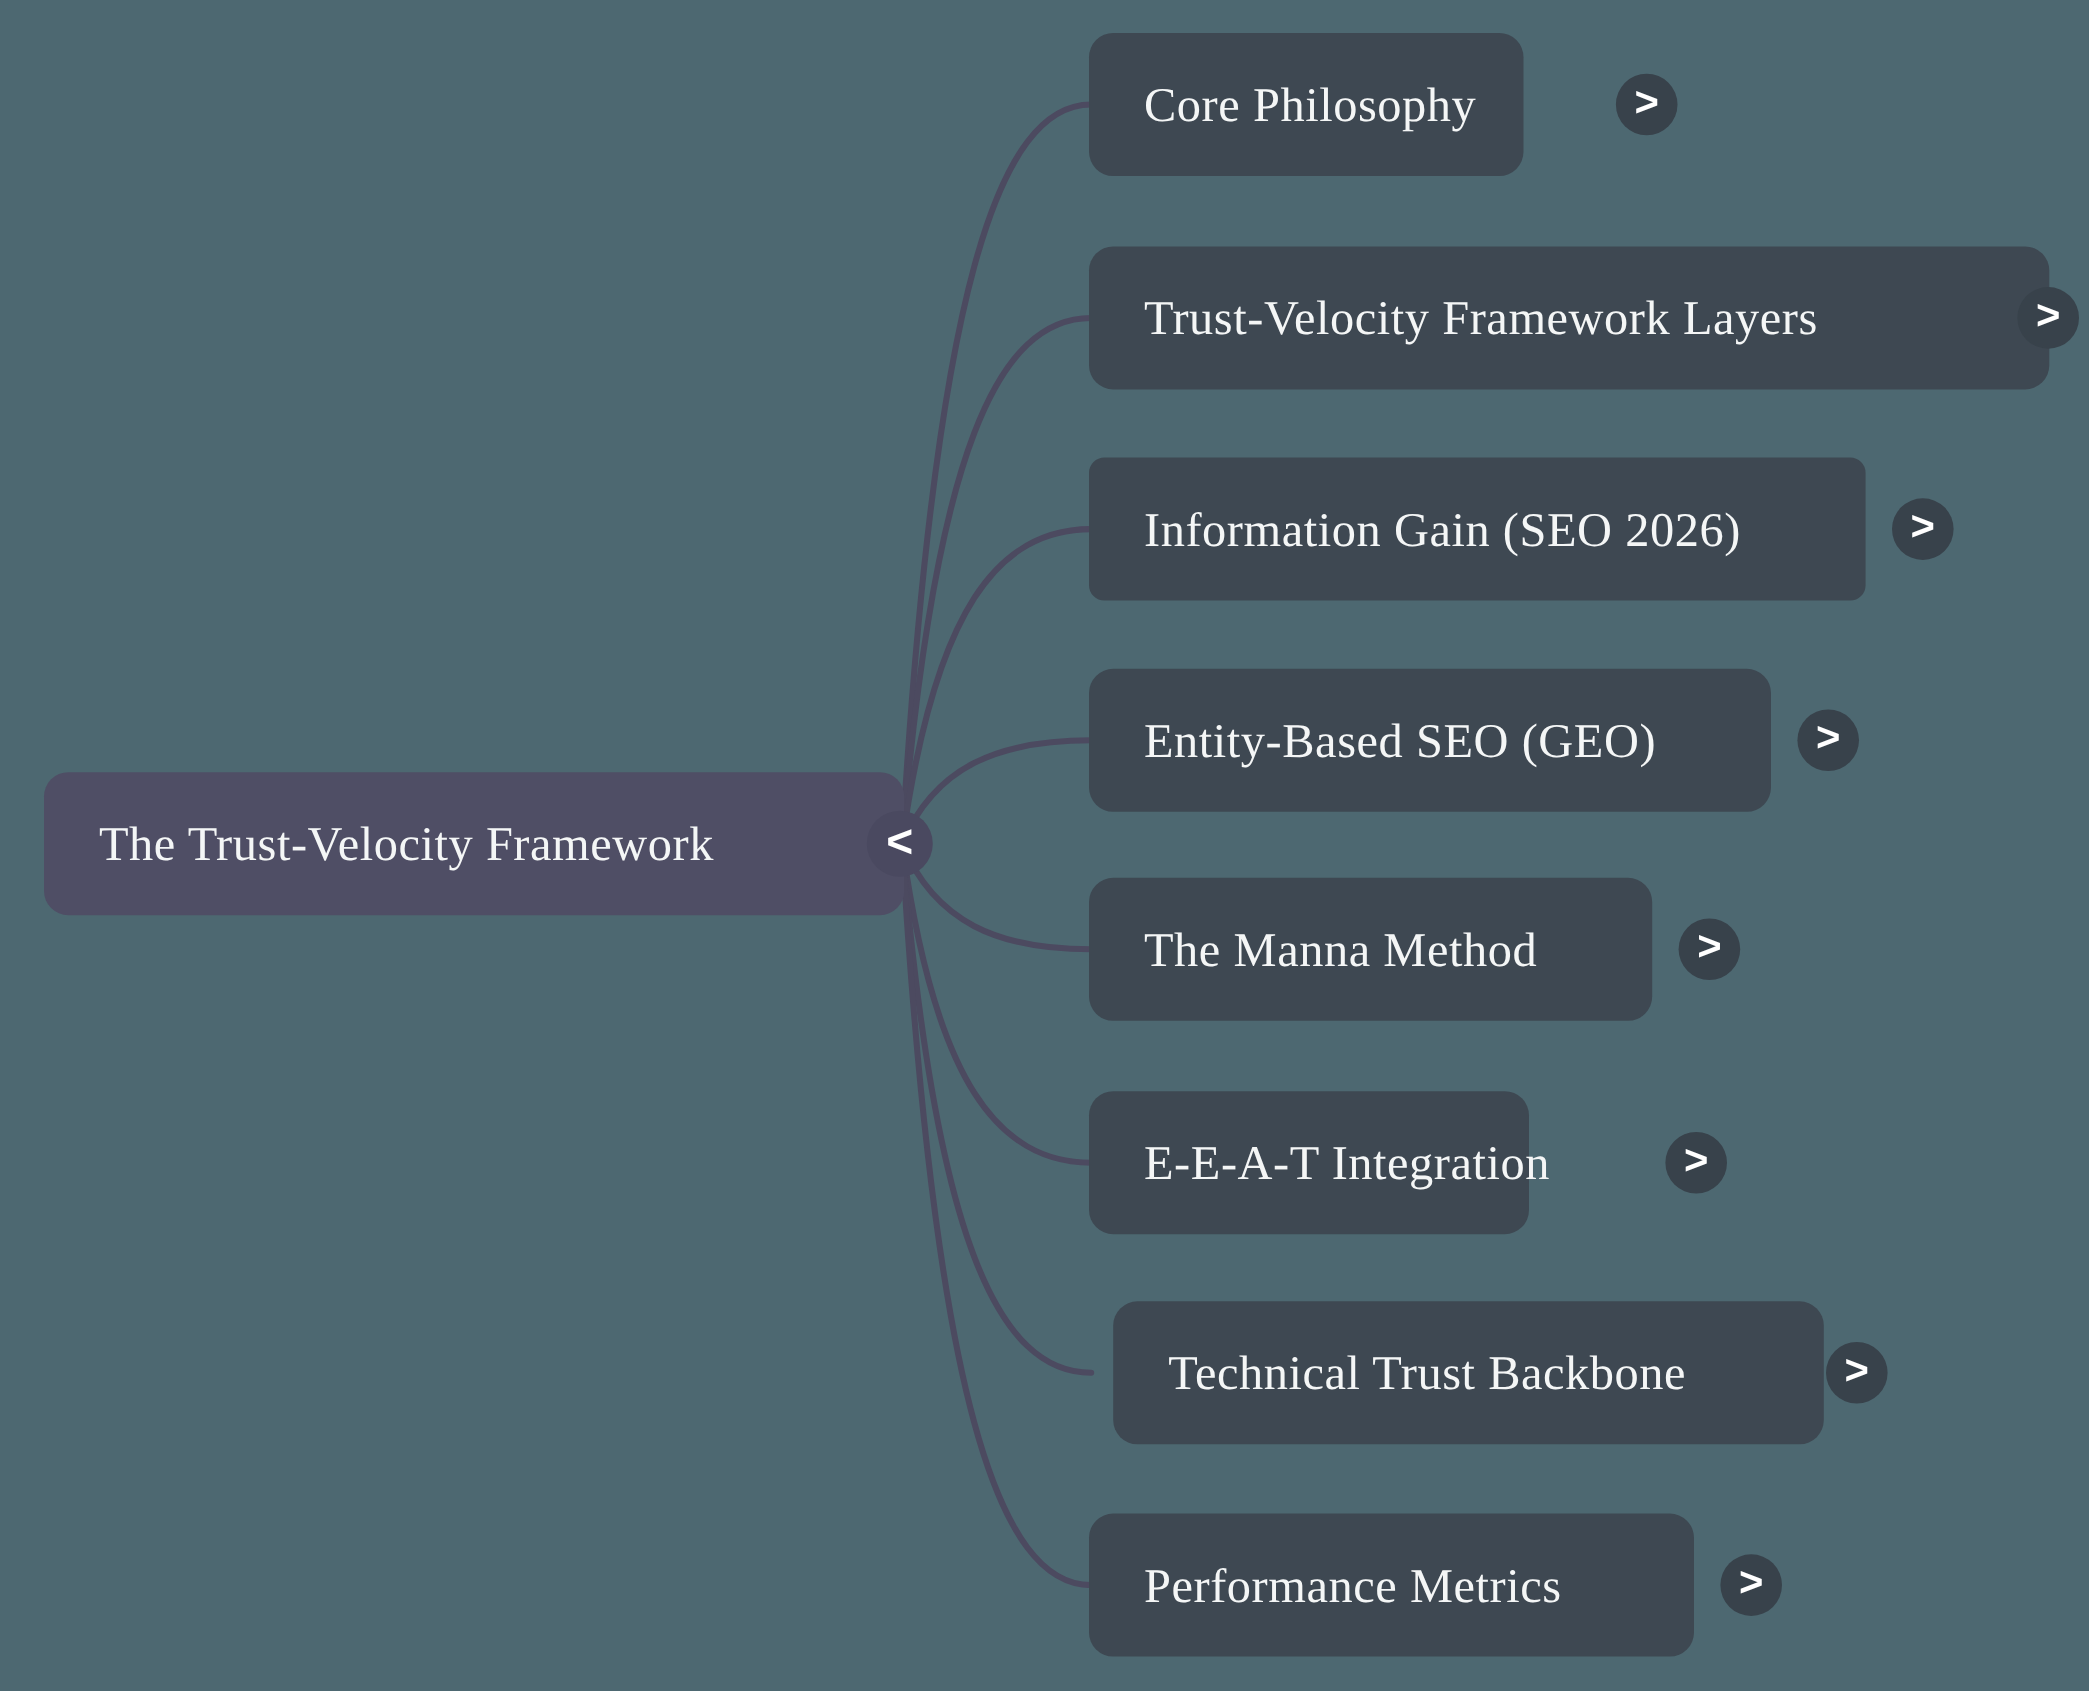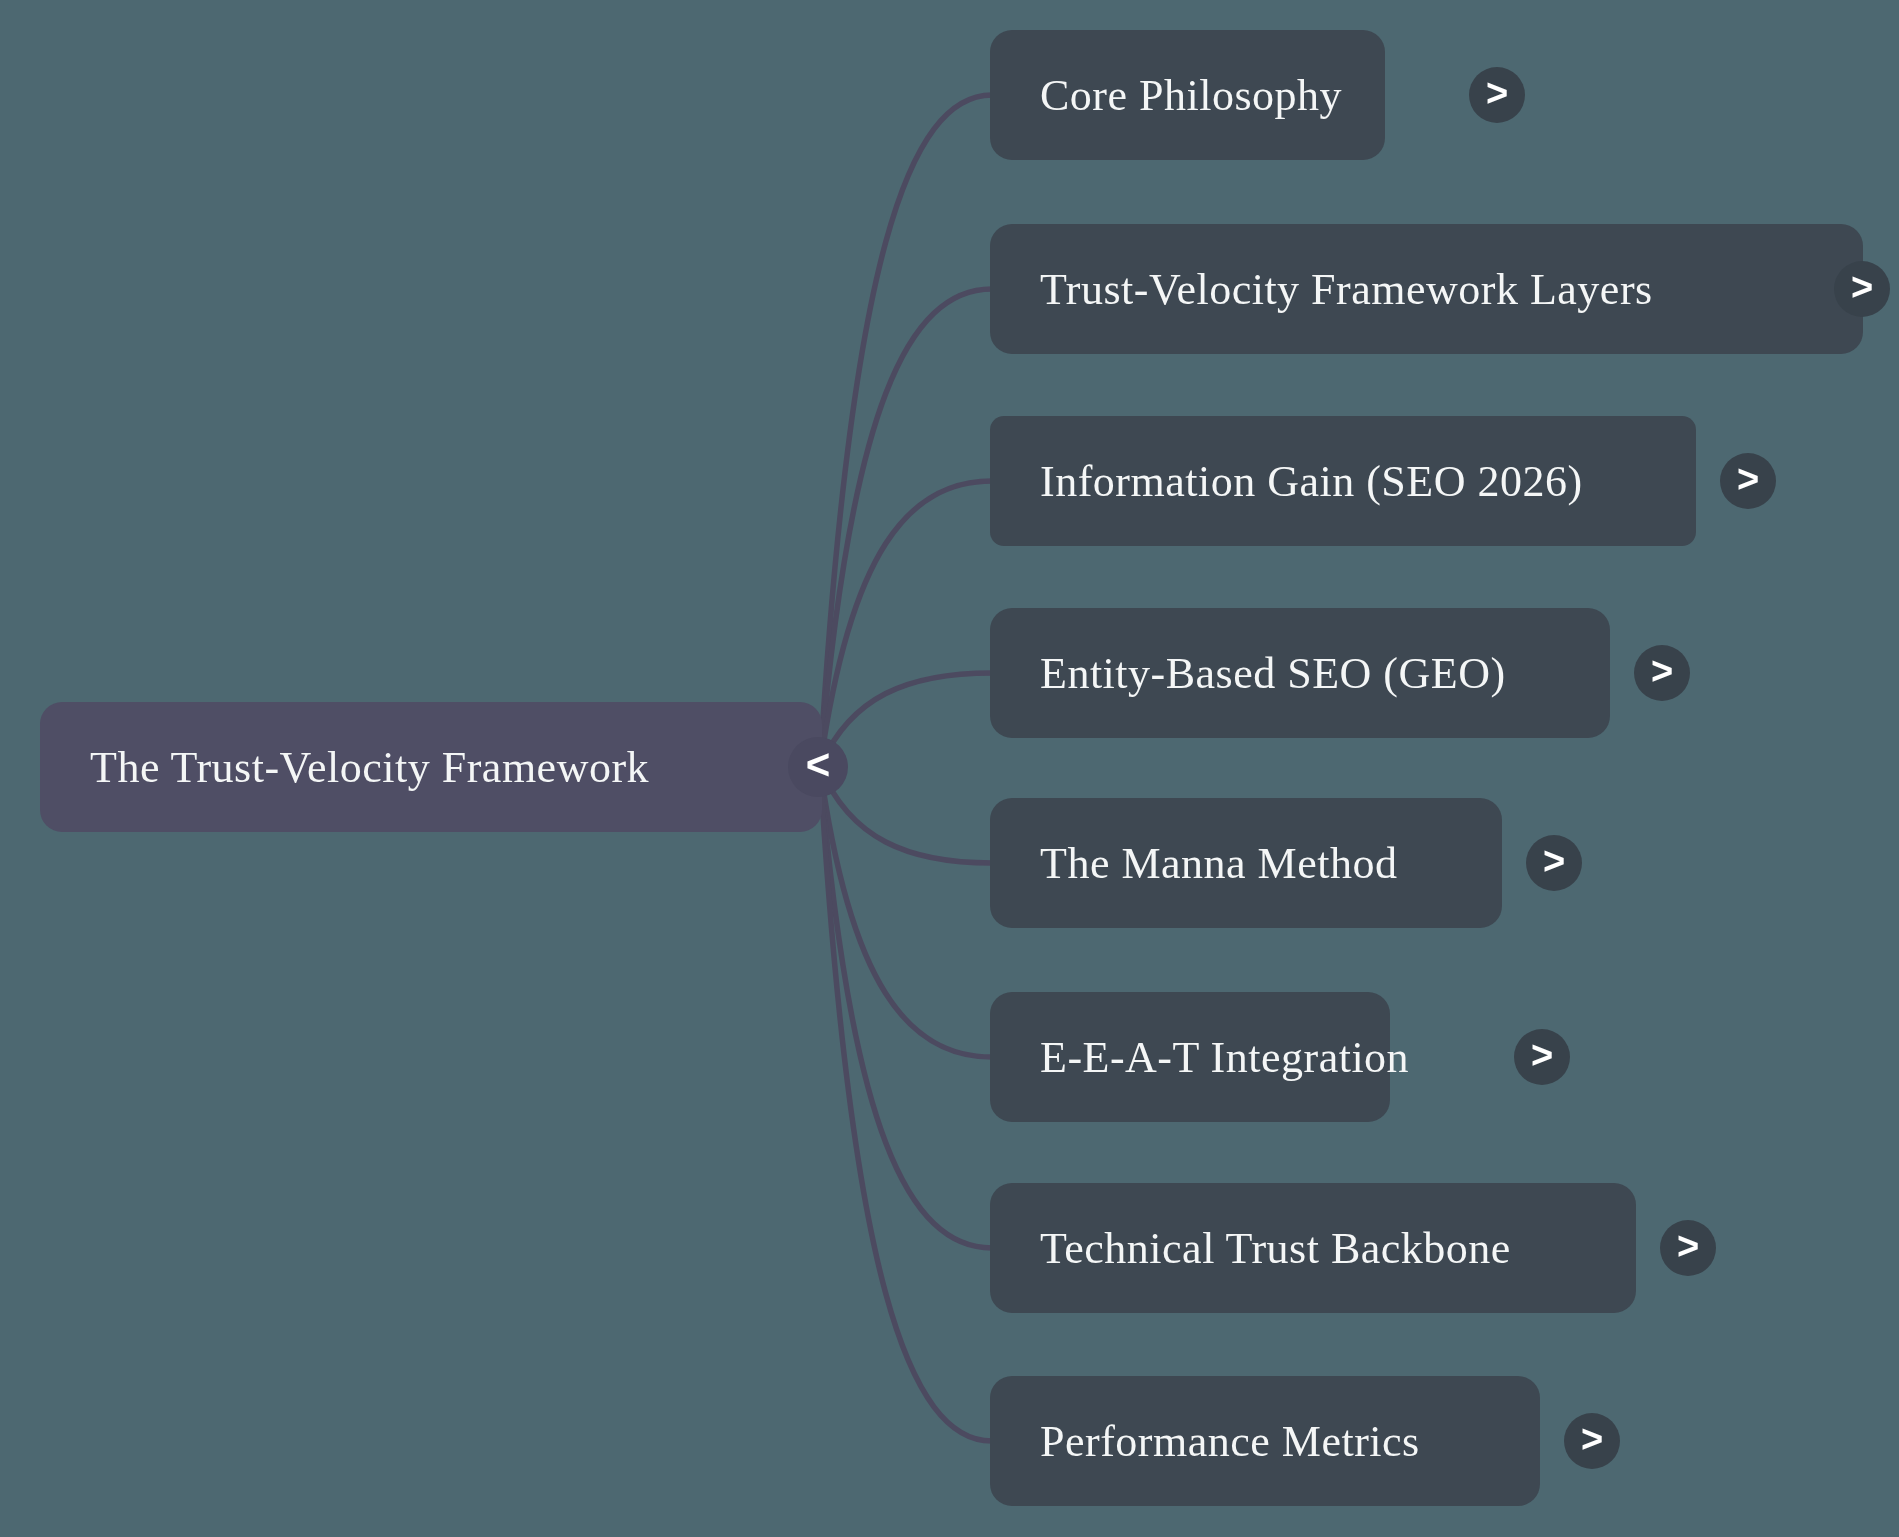--- a/index.html
+++ b/index.html
@@ -143,21 +143,21 @@
     <span class="glyph">&gt;</span>
   </button>
 
   <div class="node child-node" style="left: 990px; top: 992px; width: 400px;">
     <span class="label">E-E-A-T Integration</span>
   </div>
   <button class="circle-btn child-btn" style="left: 1514px; top: 1029px;">
     <span class="glyph">&gt;</span>
   </button>
 
-  <div class="node child-node" style="left: 990px; top: 1183px; width: 646px;">
+  <div class="node child-node" style="left: 1012px; top: 1183px; width: 646px;">
     <span class="label">Technical Trust Backbone</span>
   </div>
   <button class="circle-btn child-btn" style="left: 1660px; top: 1220px;">
     <span class="glyph">&gt;</span>
   </button>
 
   <div class="node child-node" style="left: 990px; top: 1376px; width: 550px; text-align: center;">
     <span class="label">Performance Metrics</span>
   </div>
   <button class="circle-btn child-btn" style="left: 1564px; top: 1413px;">

